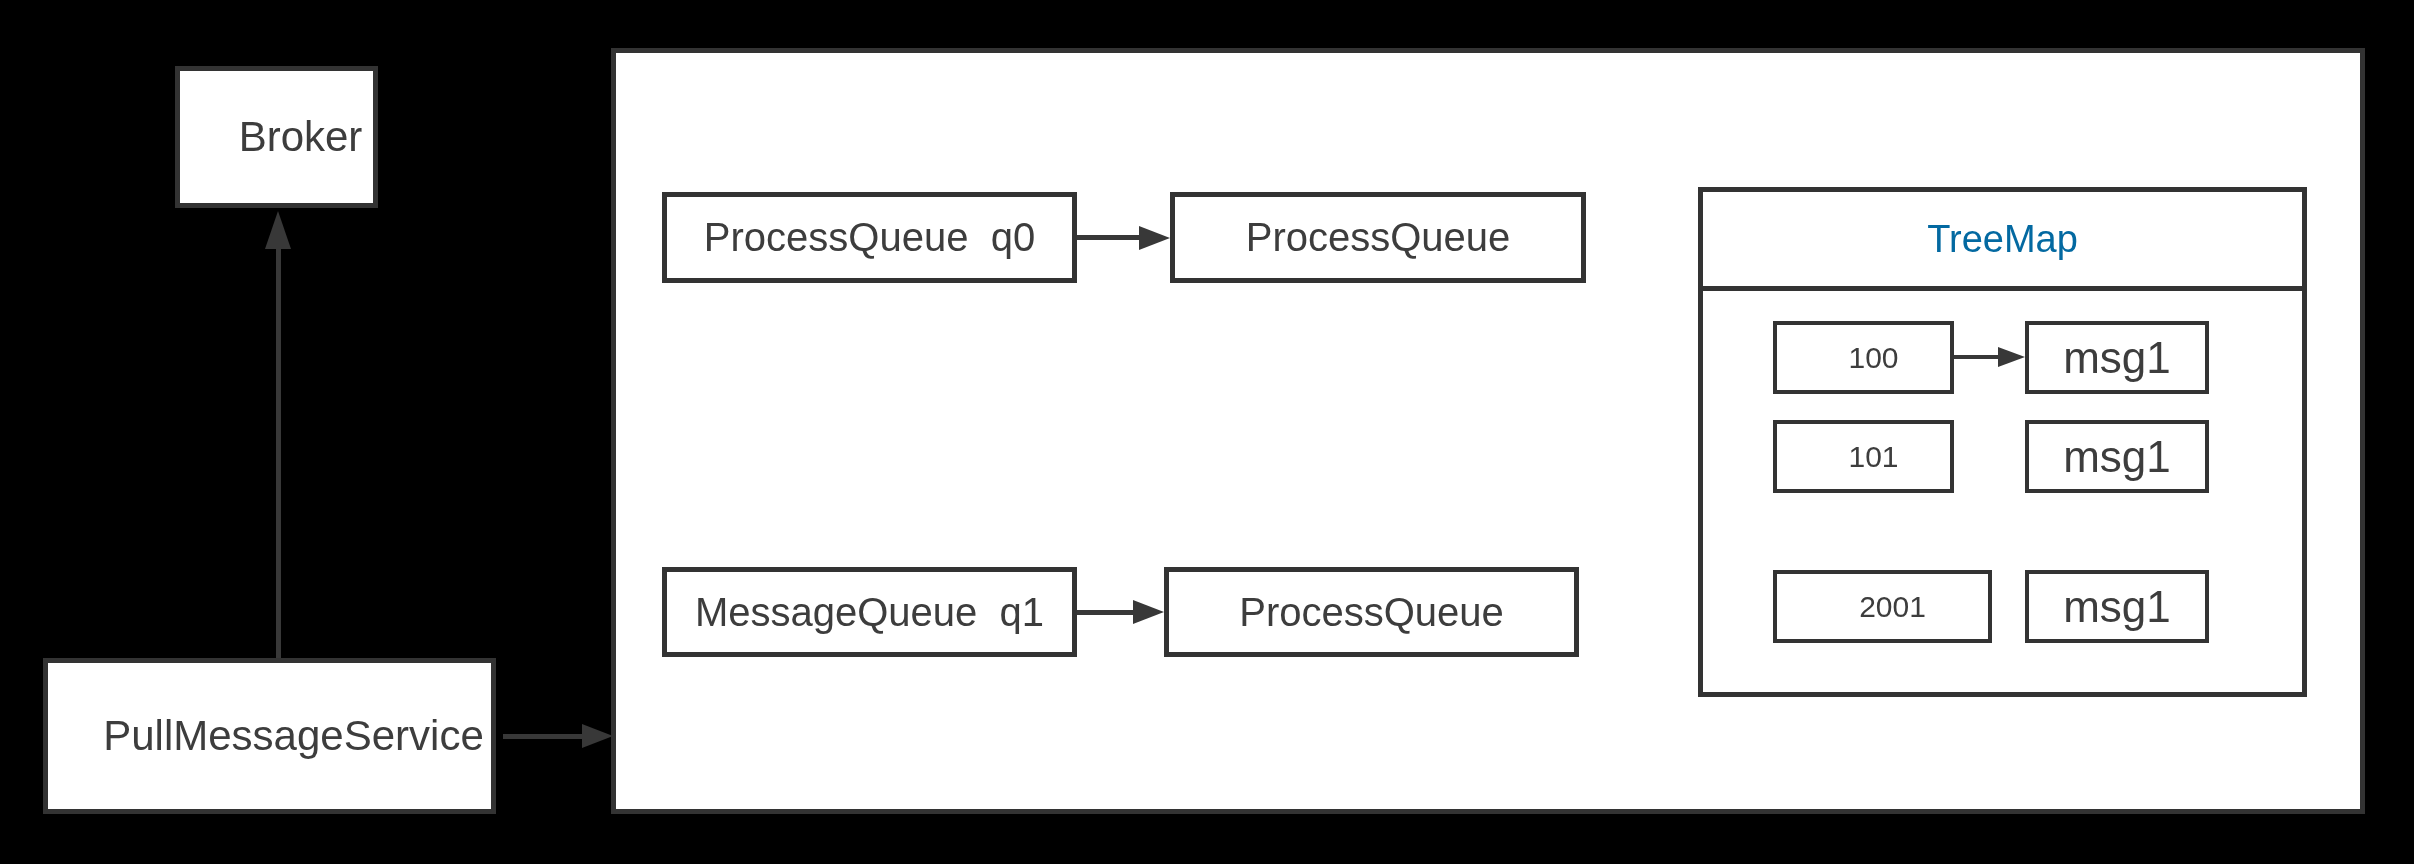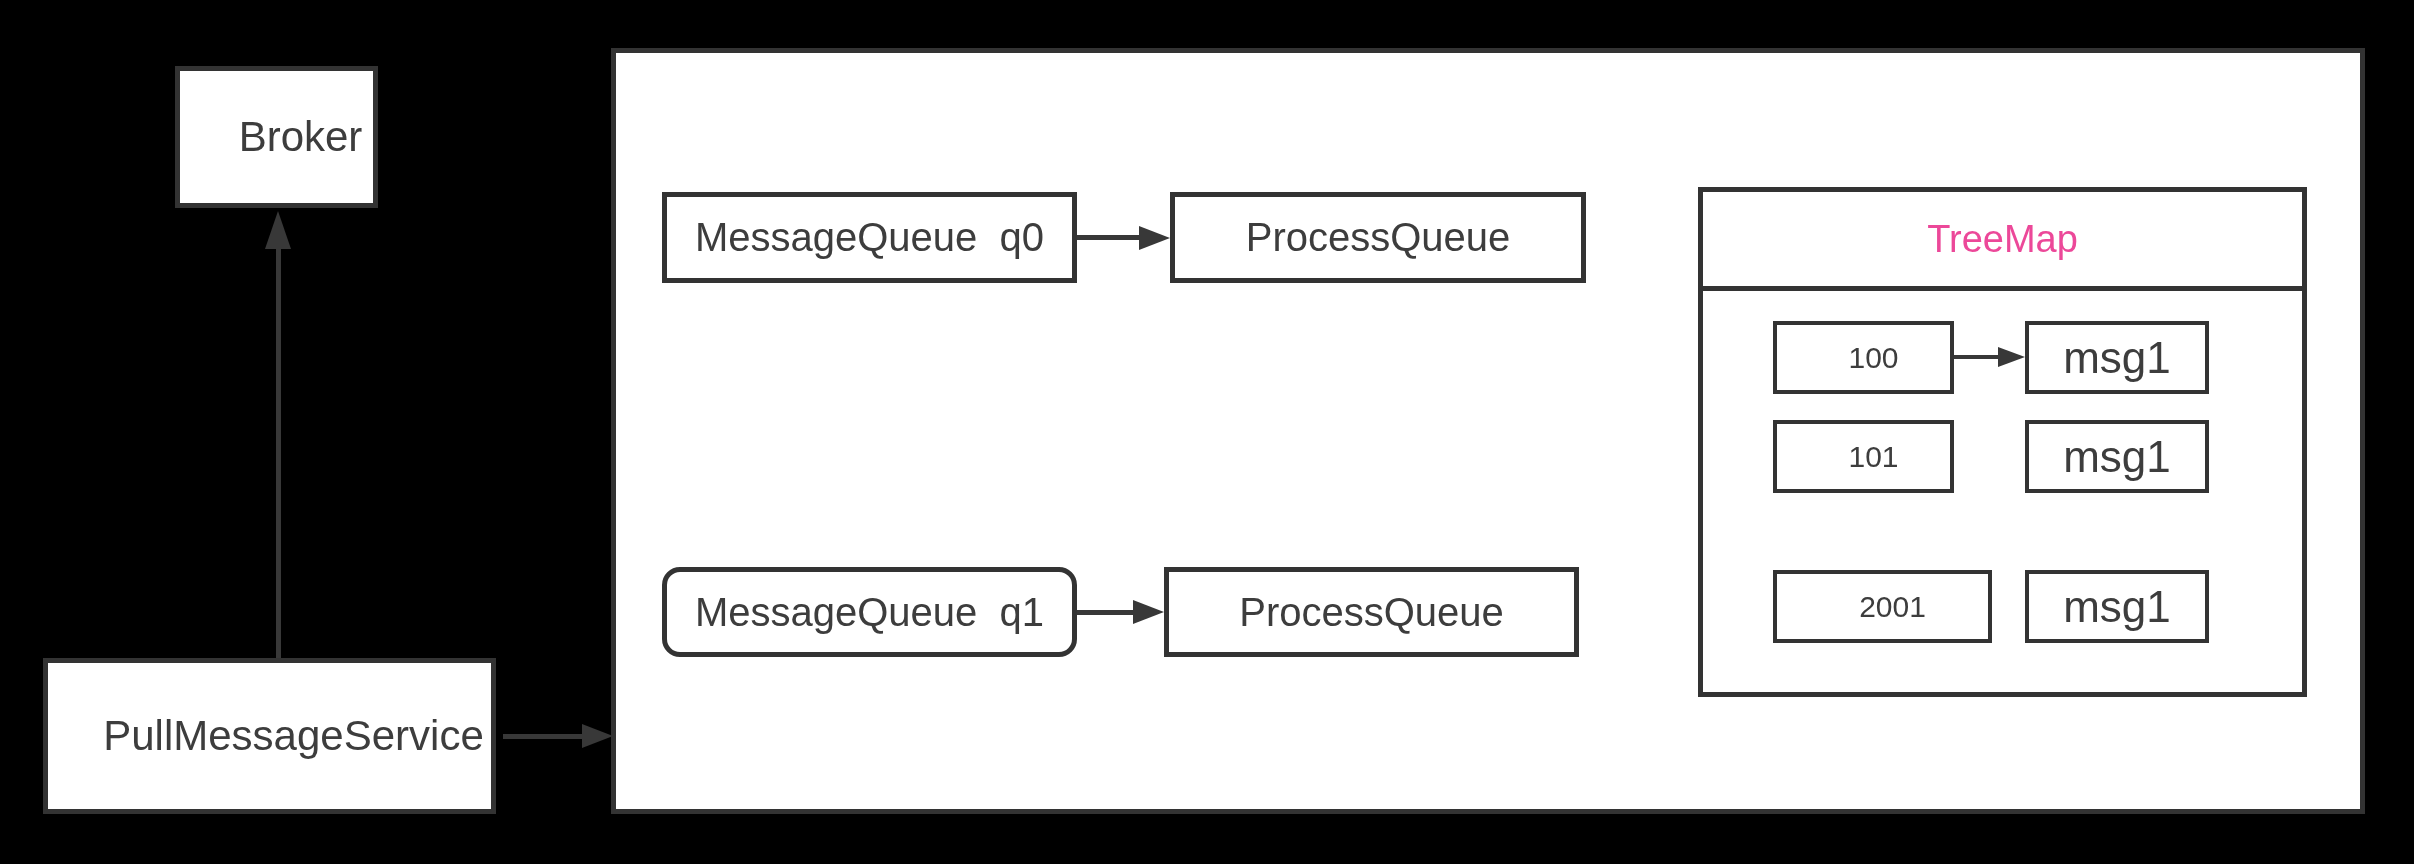--- a/index.html
+++ b/index.html
@@ -33,21 +33,21 @@
   }
   .treemap-header {
     position: absolute;
     left: 0; top: 0; right: 0;
     height: 99px;
     box-sizing: border-box;
     border-bottom: 5px solid #333333;
     display: flex;
     align-items: center;
     justify-content: center;
-    color: #ec4899;
+    color: #0369a1;
     font-size: 38px;
   }
   .inner-box {
     border-width: 4px;
   }
   .line {
     position: absolute;
     background: #383838;
   }
   .arrowhead {
@@ -88,31 +88,31 @@
 
 <div class="line" style="left:276px; top:246px; width:5px; height:412px;"></div>
 <div class="arrowhead head-up" style="left:265px; top:211px;"></div>
 
 <div class="line" style="left:503px; top:734px; width:80px; height:5px;"></div>
 <div class="arrowhead head-right" style="left:582px; top:724px;"></div>
 
 <div class="container-box" style="left:611px; top:48px; width:1754px; height:766px;"></div>
 
 <div class="node fs40" style="left:662px; top:192px; width:415px; height:91px;">
-  <span>MessageQueue  q0</span>
+  <span>ProcessQueue  q0</span>
 </div>
 
 <div class="line" style="left:1077px; top:235px; width:62px; height:5px;"></div>
 <div class="arrowhead head-right" style="left:1139px; top:226px;"></div>
 
 <div class="node fs40" style="left:1170px; top:192px; width:416px; height:91px;">
   <span>ProcessQueue</span>
 </div>
 
-<div class="node fs40" style="left:662px; top:567px; width:415px; height:90px;border-radius:18px;">
+<div class="node fs40" style="left:662px; top:567px; width:415px; height:90px;">
   <span>MessageQueue  q1</span>
 </div>
 
 <div class="line" style="left:1077px; top:610px; width:57px; height:5px;"></div>
 <div class="arrowhead head-right" style="left:1133px; top:600px;"></div>
 
 <div class="node fs40" style="left:1164px; top:567px; width:415px; height:90px;">
   <span>ProcessQueue</span>
 </div>
 

